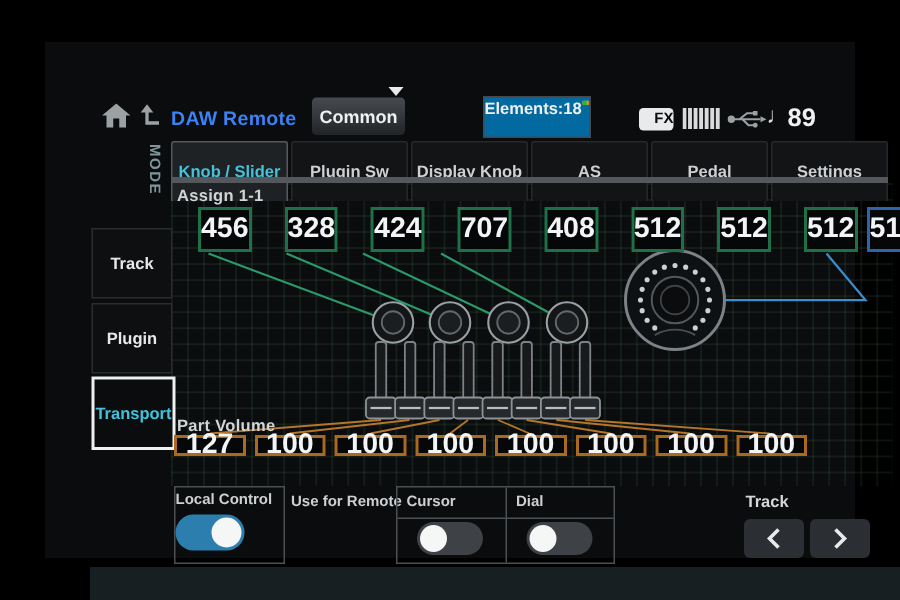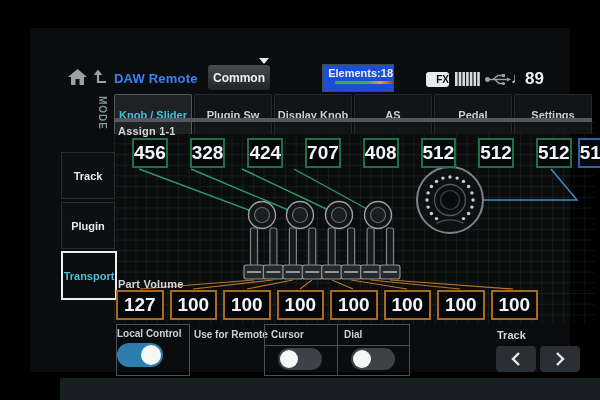--- a/index.html
+++ b/index.html
@@ -7,22 +7,22 @@
          font-family:"Liberation Sans","DejaVu Sans",sans-serif;color:#e6e8e9;}
   #screen{position:absolute;left:30px;top:28px;width:540px;height:344px;background:#0a0c0d;}
   
   .tb-icon{position:absolute;}
   #title{position:absolute;left:84px;top:43px;font-size:13px;font-weight:600;color:#3b82f6;letter-spacing:.2px;}
   #common-btn{position:absolute;left:178px;top:37px;width:62px;height:25px;border-radius:3px;
     background:linear-gradient(#474b4f,#212427);display:flex;align-items:center;justify-content:center;
     font-size:12px;font-weight:bold;color:#eef0f1;}
   #common-caret{position:absolute;top:-7px;right:1px;width:0;height:0;
     border-left:5px solid transparent;border-right:5px solid transparent;border-top:6px solid #e8eaeb;}
-  #elements-badge{position:absolute;left:292px;top:36px;width:70px;height:26px;background:#1d4ed8;
-    border:1px solid #45494d;display:flex;flex-direction:column;align-items:flex-end;}
+  #elements-badge{position:absolute;left:292px;top:36px;width:70px;height:26px;background:#0369a1;
+    border:1px solid #45494d;display:flex;flex-direction:row;align-items:flex-start;}
   #elements-badge .txt{font-size:11px;font-weight:bold;color:#eef0f1;margin-top:2px;}
   #elements-meter{width:58px;height:3px;margin-top:2px;border-radius:1px;
     background:linear-gradient(90deg,var(--meter-green) 0%,var(--meter-green) 55%,var(--meter-yellow) 78%,var(--meter-red) 100%);}
   #fx-icon{position:absolute;left:396px;top:44px;width:23px;height:15px;background:#e8eaeb;border-radius:3px;
     display:flex;align-items:center;justify-content:flex-end;font-size:10px;font-weight:800;color:#0a0c0d;}
   #note-glyph{position:absolute;left:481px;top:41px;font-size:15px;color:#d9dbdc;}
   #tempo-val{position:absolute;left:495px;top:41px;font-size:17px;font-weight:bold;color:#eef0f1;}
   
   #tabs{position:absolute;left:84px;top:66px;width:478px;height:40px;display:flex;gap:2px;}
   .tab{flex:1;display:flex;align-items:center;justify-content:center;font-size:11px;font-weight:bold;
@@ -37,21 +37,21 @@
   #side-track{top:124px;} #side-plugin{top:174px;}
   #side-transport{top:223px;border:2px solid #eef1f2;color:var(--cyan);background:#0a0c0d;}
   
   #grid{position:absolute;left:84px;top:94px;width:481px;height:202px;
     background-image:linear-gradient(rgba(80,130,90,.15) 1px,transparent 1px),
                      linear-gradient(90deg,rgba(80,130,90,.15) 1px,transparent 1px);
     background-size:10.7px 10.7px;}
   #overlay{position:absolute;left:0;top:0;pointer-events:none;}
   .section-label{position:absolute;font-size:11px;font-weight:bold;color:#d2d5d6;letter-spacing:.2px;}
   #assign-row{position:absolute;left:86px;top:110px;width:459px;height:30px;display:flex;gap:6px;}
-  #volume-row{position:absolute;left:86px;top:262px;width:422px;height:30px;display:flex;gap:6px;}
+  #volume-row{position:absolute;left:86px;top:262px;width:422px;height:14px;display:flex;gap:6px;}
   .val-box{flex:1;background:#060708;display:flex;align-items:center;justify-content:center;
     font-size:19px;font-weight:bold;color:#f2f4f5;}
   .val-box.green{border:2px solid var(--green-border);margin-left:16px;}
   .val-box.blue{border:2px solid var(--blue-border);}
   .val-box.orange{border:2px solid var(--orange-border);}
   
   .cell-label{font-size:10px;font-weight:bold;color:#cdd0d2;}
   #local-cell{position:absolute;left:86px;top:296px;width:72px;height:50px;border:1px solid #4b5054;
     display:flex;flex-direction:column;align-items:flex-start;}
   #local-cell .cell-label{margin-top:3px;}

